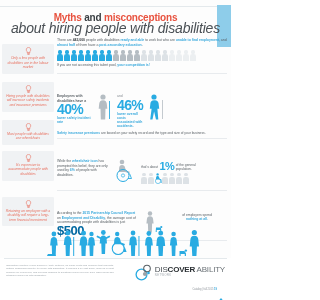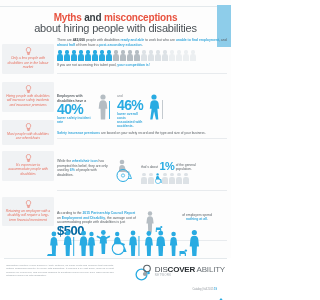--- a/index.html
+++ b/index.html
@@ -18,21 +18,21 @@
   }
   .deco-line {
     position:absolute; left:0; right:0; top:6px; height:1px; background:#e4e9ec;
   }
 
   
   .header { position:absolute; left:0; right:0; top:12px; text-align:center; }
   .title-1 { font-size:10px; font-weight:bold; letter-spacing:-0.2px; line-height:11px; }
   .title-1 .red { color:#e8523f; }
   .title-1 .dark { color:#3b4044; font-weight:bold; }
-  .title-2 { font-size:11px; color:#4a5055; line-height:11px; letter-spacing:-0.2px; }
+  .title-2 { font-size:14px; color:#4a5055; line-height:11px; letter-spacing:-0.2px;font-style:italic; }
 
   
   .myth-col { position:absolute; left:2px; top:44px; width:52px; }
   .myth {
     background:#f0f2f4; border-radius:1px; margin-bottom:5px;
     padding:3px 3px 4px; text-align:center;
   }
   .bulb { width:100%; height:9px; display:flex; align-items:center; justify-content:center; }
   .bulb svg { display:block; }
   .myth-text {

